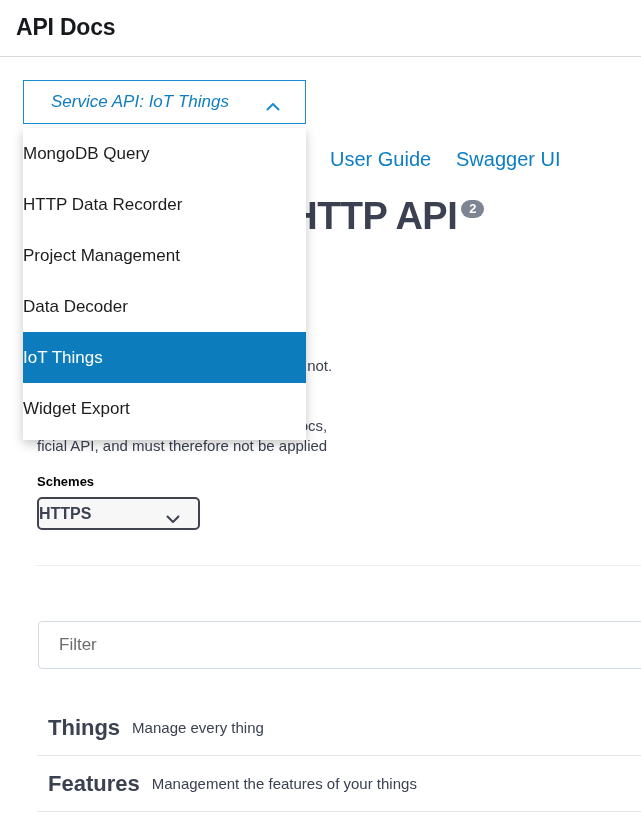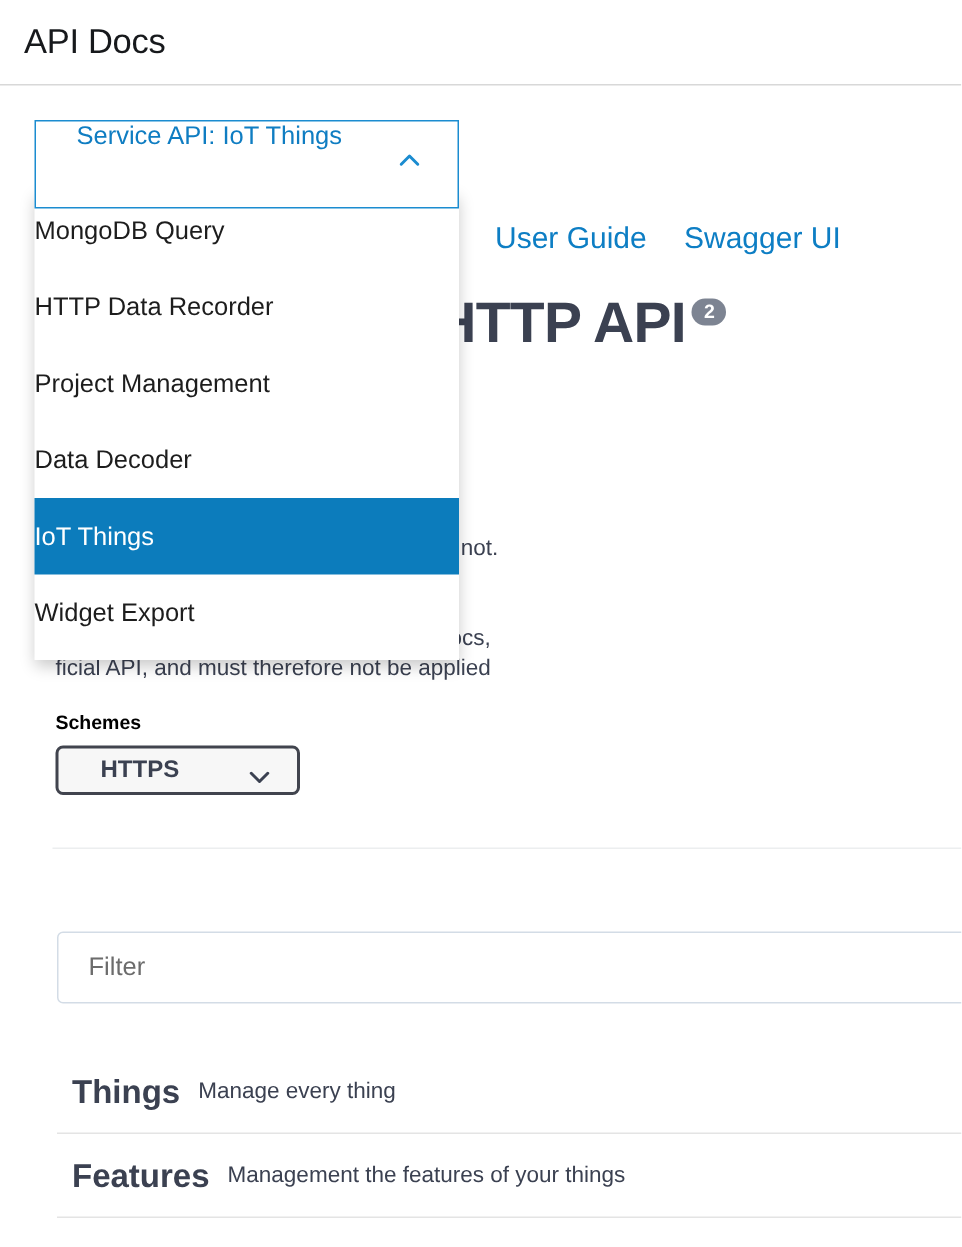--- a/index.html
+++ b/index.html
@@ -12,35 +12,36 @@
   }
   .page { position: relative; width: 641px; height: 831px; background: #fff; overflow: hidden; }
 
   
   .app-header {
     position: absolute; left: 0; top: 0; width: 641px; height: 57px;
     border-bottom: 1px solid #d8d8d8; background: #fff;
   }
   .app-title {
     position: absolute; left: 16px; top: 14px;
-    font-size: 23px; font-weight: normal; color: #17191c;
+    font-size: 23px; font-weight: bold; color: #17191c;
     letter-spacing: -0.2px;
   }
 
   
   .toolbar { position: absolute; left: 0; top: 57px; width: 641px; height: 70px; }
 
   .api-select {
     position: absolute; left: 23px; top: 23px;
-    width: 283px; height: 59px;
+    width: 283px; height: 44px;
     border: 1px solid #1b8cd0;
     background: #ffffff;
-    display: flex; 
+    display: flex; align-items: center;
     padding: 0 0 0 27px;
     z-index: 30;
+    font-style: italic;
   }
   .api-select-label { font-size: 17px; color: #0f7dc2; white-space: nowrap; }
   .api-select-chev { position: absolute; right: 24px; top: 18px; width: 16px; height: 16px; }
   .api-select-chev svg { display: block; }
 
   .toplink {
     position: absolute; top: 91px;
     font-size: 20px; color: #0d7ec4; text-decoration: none; white-space: nowrap;
   }
   .toplink.guide { left: 330px; }
@@ -100,21 +101,21 @@
   }
   .schemes-label {
     position: absolute; left: 2px; top: 12px;
     font-size: 13px; font-weight: bold; color: #000000;
   }
   .schemes-select {
     position: absolute; left: 2px; top: 35px;
     width: 163px; height: 33px;
     border: 2px solid #41444e; border-radius: 5px;
     background: #f7f7f7;
-    display: flex; align-items: center; padding-left: 28px;
+    display: flex; align-items: center; padding-left: 0;
   }
   .schemes-value { font-size: 16px; font-weight: bold; color: #3b4151; }
   .schemes-chev { position: absolute; right: 18px; top: 11px; width: 14px; height: 10px; }
 
   
   .filter-wrap { position: absolute; left: 38px; top: 621px; width: 660px; height: 48px; }
   .filter-input {
     width: 100%; height: 48px;
     border: 1px solid #d3dce6; border-radius: 4px;
     background: #fff;

